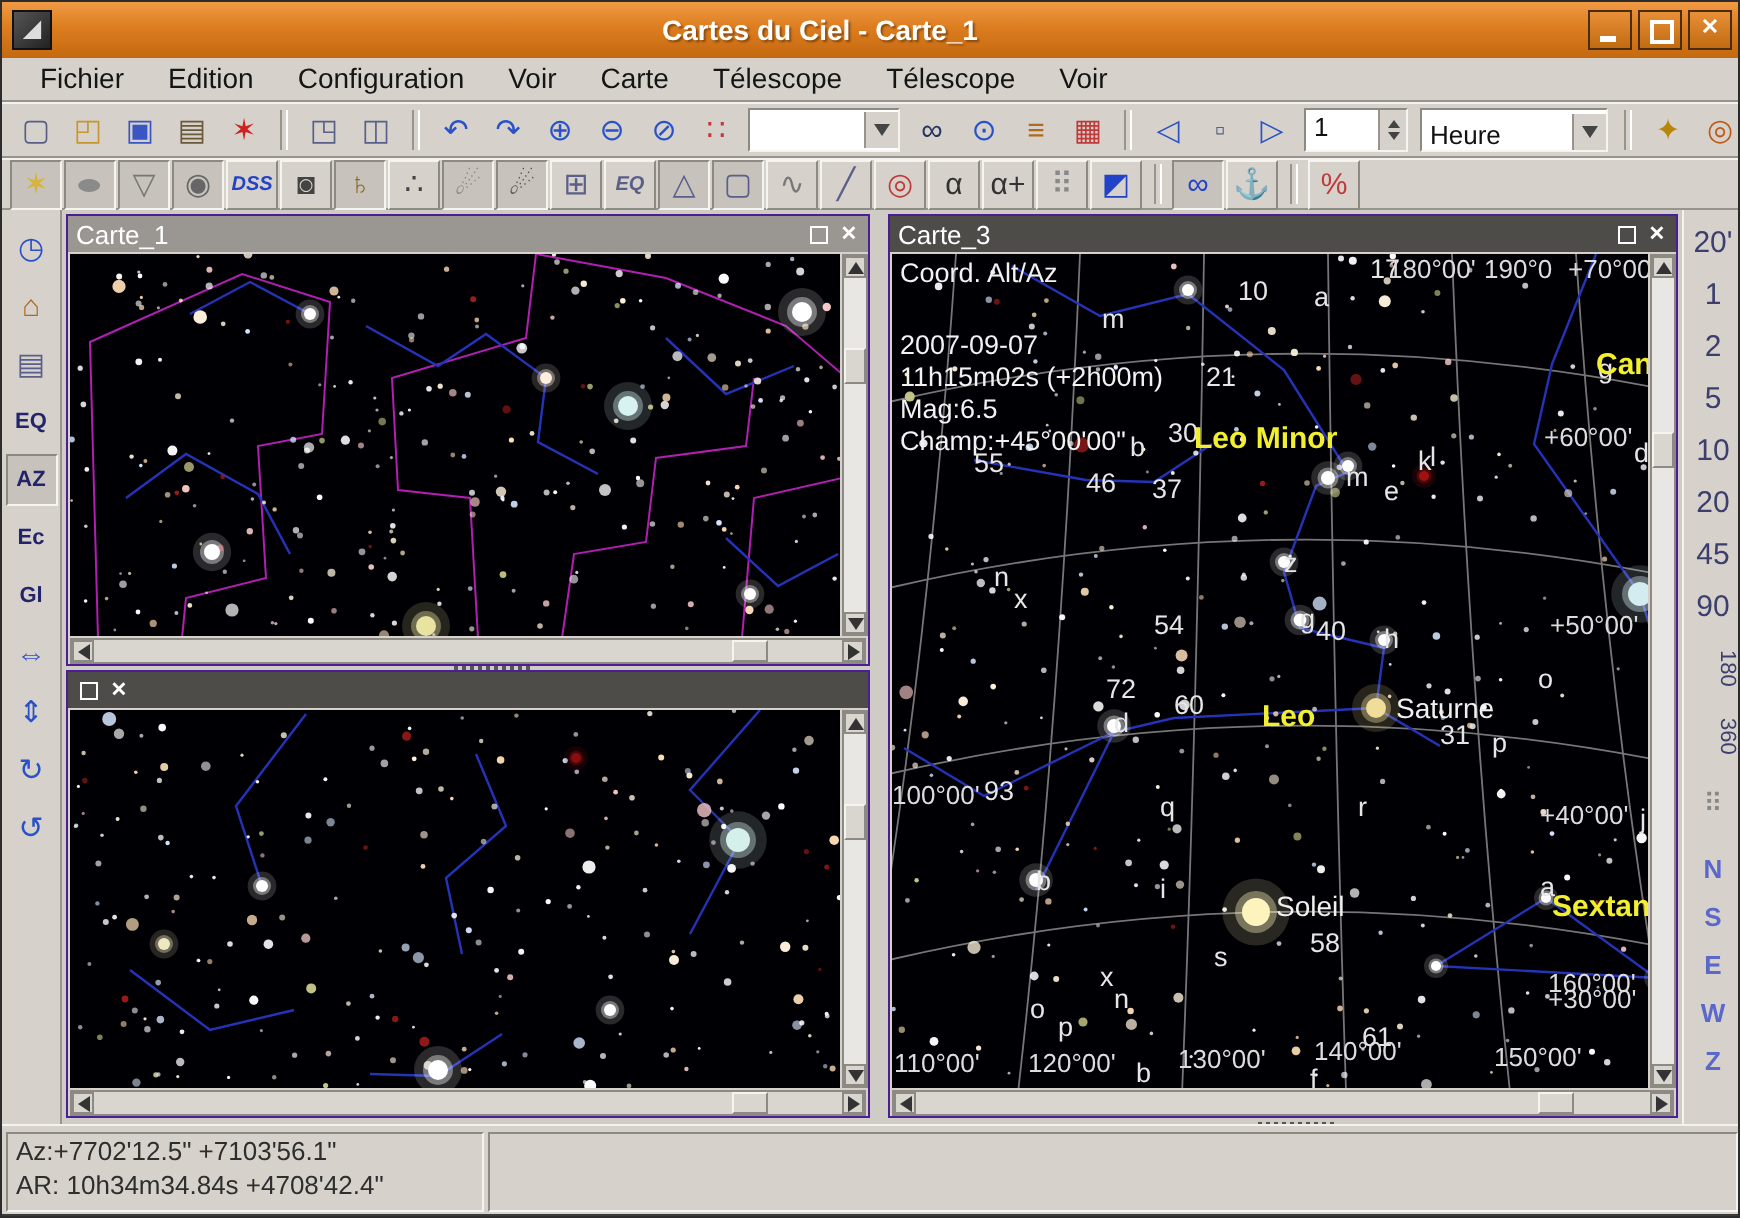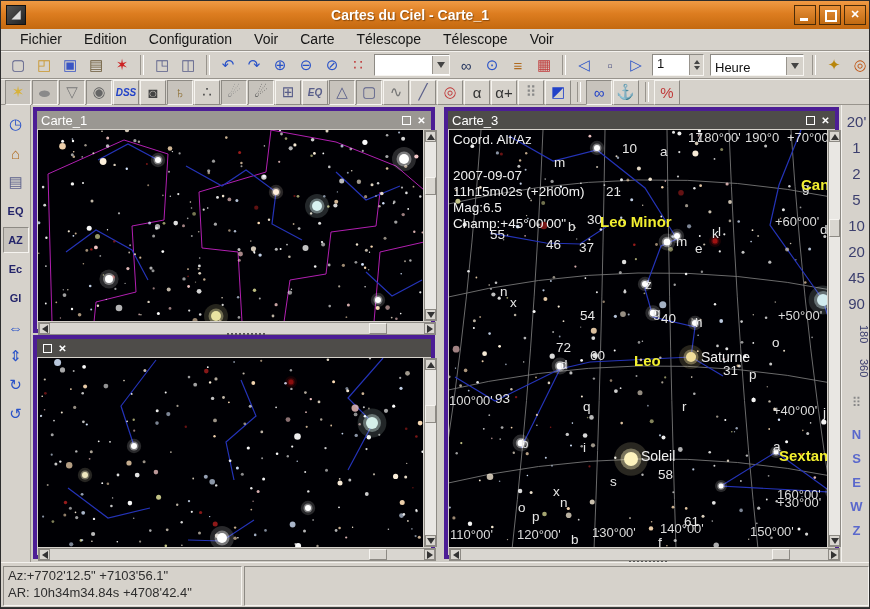--- a/index.html
+++ b/index.html
@@ -55,21 +55,21 @@
     font-size:15px;border:1px solid transparent;flex:none;}
   .sbtn.textbtn{font-size:11px;font-weight:bold;color:#23246a;}
   .sbtn.pressed{border-color:#8d8a84 #f6f4f0 #f6f4f0 #8d8a84;background:#c7c3bc;}
   .rightbar{position:absolute;left:840px;top:104px;width:30px;height:457px;background:#d6d2cb;
     border-left:1px solid #f4f2ee;display:flex;flex-direction:column;align-items:center;padding-top:4px;box-sizing:border-box;}
   .fov{width:28px;height:26px;text-align:center;font-size:15px;line-height:26px;color:#3c3f6e;flex:none;}
   .fov.rot{writing-mode:vertical-rl;line-height:14px;height:34px;font-size:11px;}
   .dirbtn{width:28px;height:24px;text-align:center;font-size:13px;font-weight:bold;color:#5a68cc;line-height:24px;flex:none;}
   
   .mdi{position:absolute;left:30px;top:104px;width:810px;height:457px;background:#cfccc5;overflow:hidden;}
-  .cwin{position:absolute;background:#d6d2cb;border:4px solid #4c1d95;box-sizing:border-box;}
+  .cwin{position:absolute;background:#d6d2cb;border:1px solid #4c1d95;box-sizing:border-box;}
   .ctitle{height:18px;display:flex;align-items:center;color:#fff;font-size:13px;padding-left:4px;}
   .ctitle .ct-label{flex:1;}
   .cbtns{display:flex;gap:2px;margin-right:3px;}
   .cwbtn{width:13px;height:13px;position:relative;color:#fff;font-size:10px;line-height:13px;text-align:center;font-weight:bold;}
   .cwbtn .maxbox{position:absolute;left:2px;top:2px;width:7px;height:7px;border:1.5px solid #fff;}
   .ccontent{position:absolute;background:#000;overflow:hidden;}
   .ccontent svg{display:block;}
   
   .vscroll{position:absolute;width:13px;background:#e9e7e3;border:1px solid #8d8a84;box-sizing:border-box;}
   .hscroll{position:absolute;height:13px;background:#d9d6d0;border:1px solid #8d8a84;box-sizing:border-box;}

